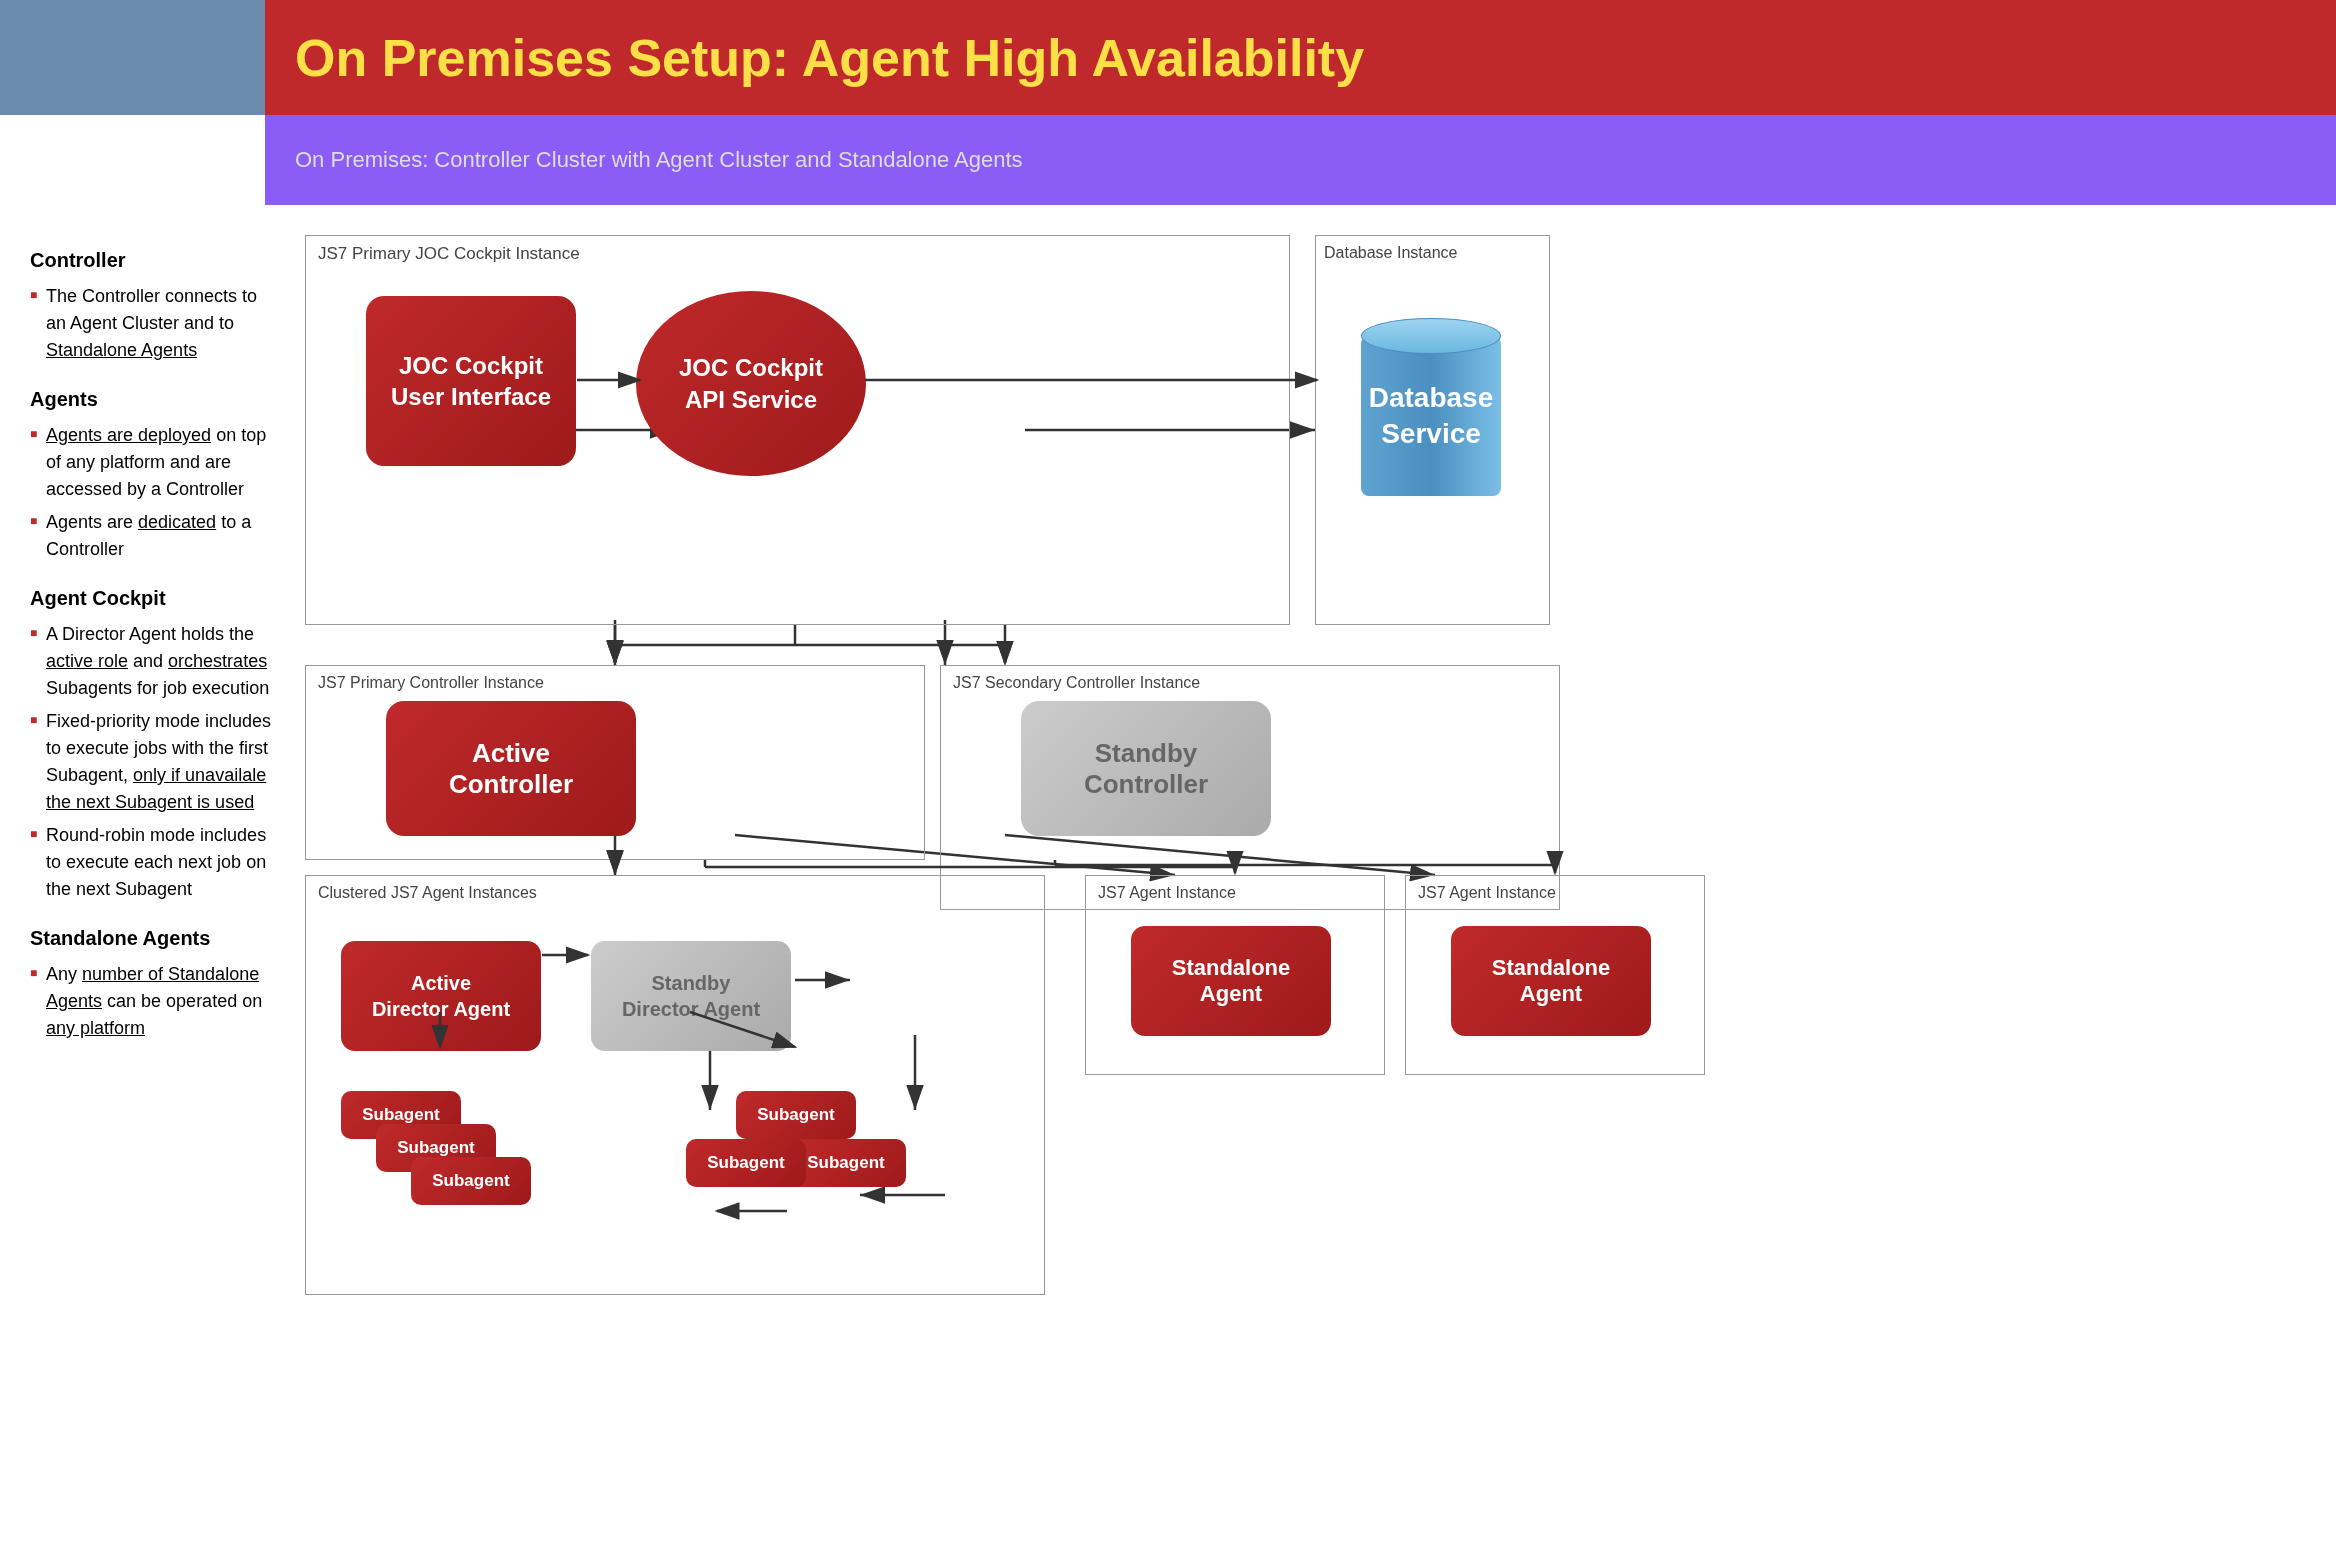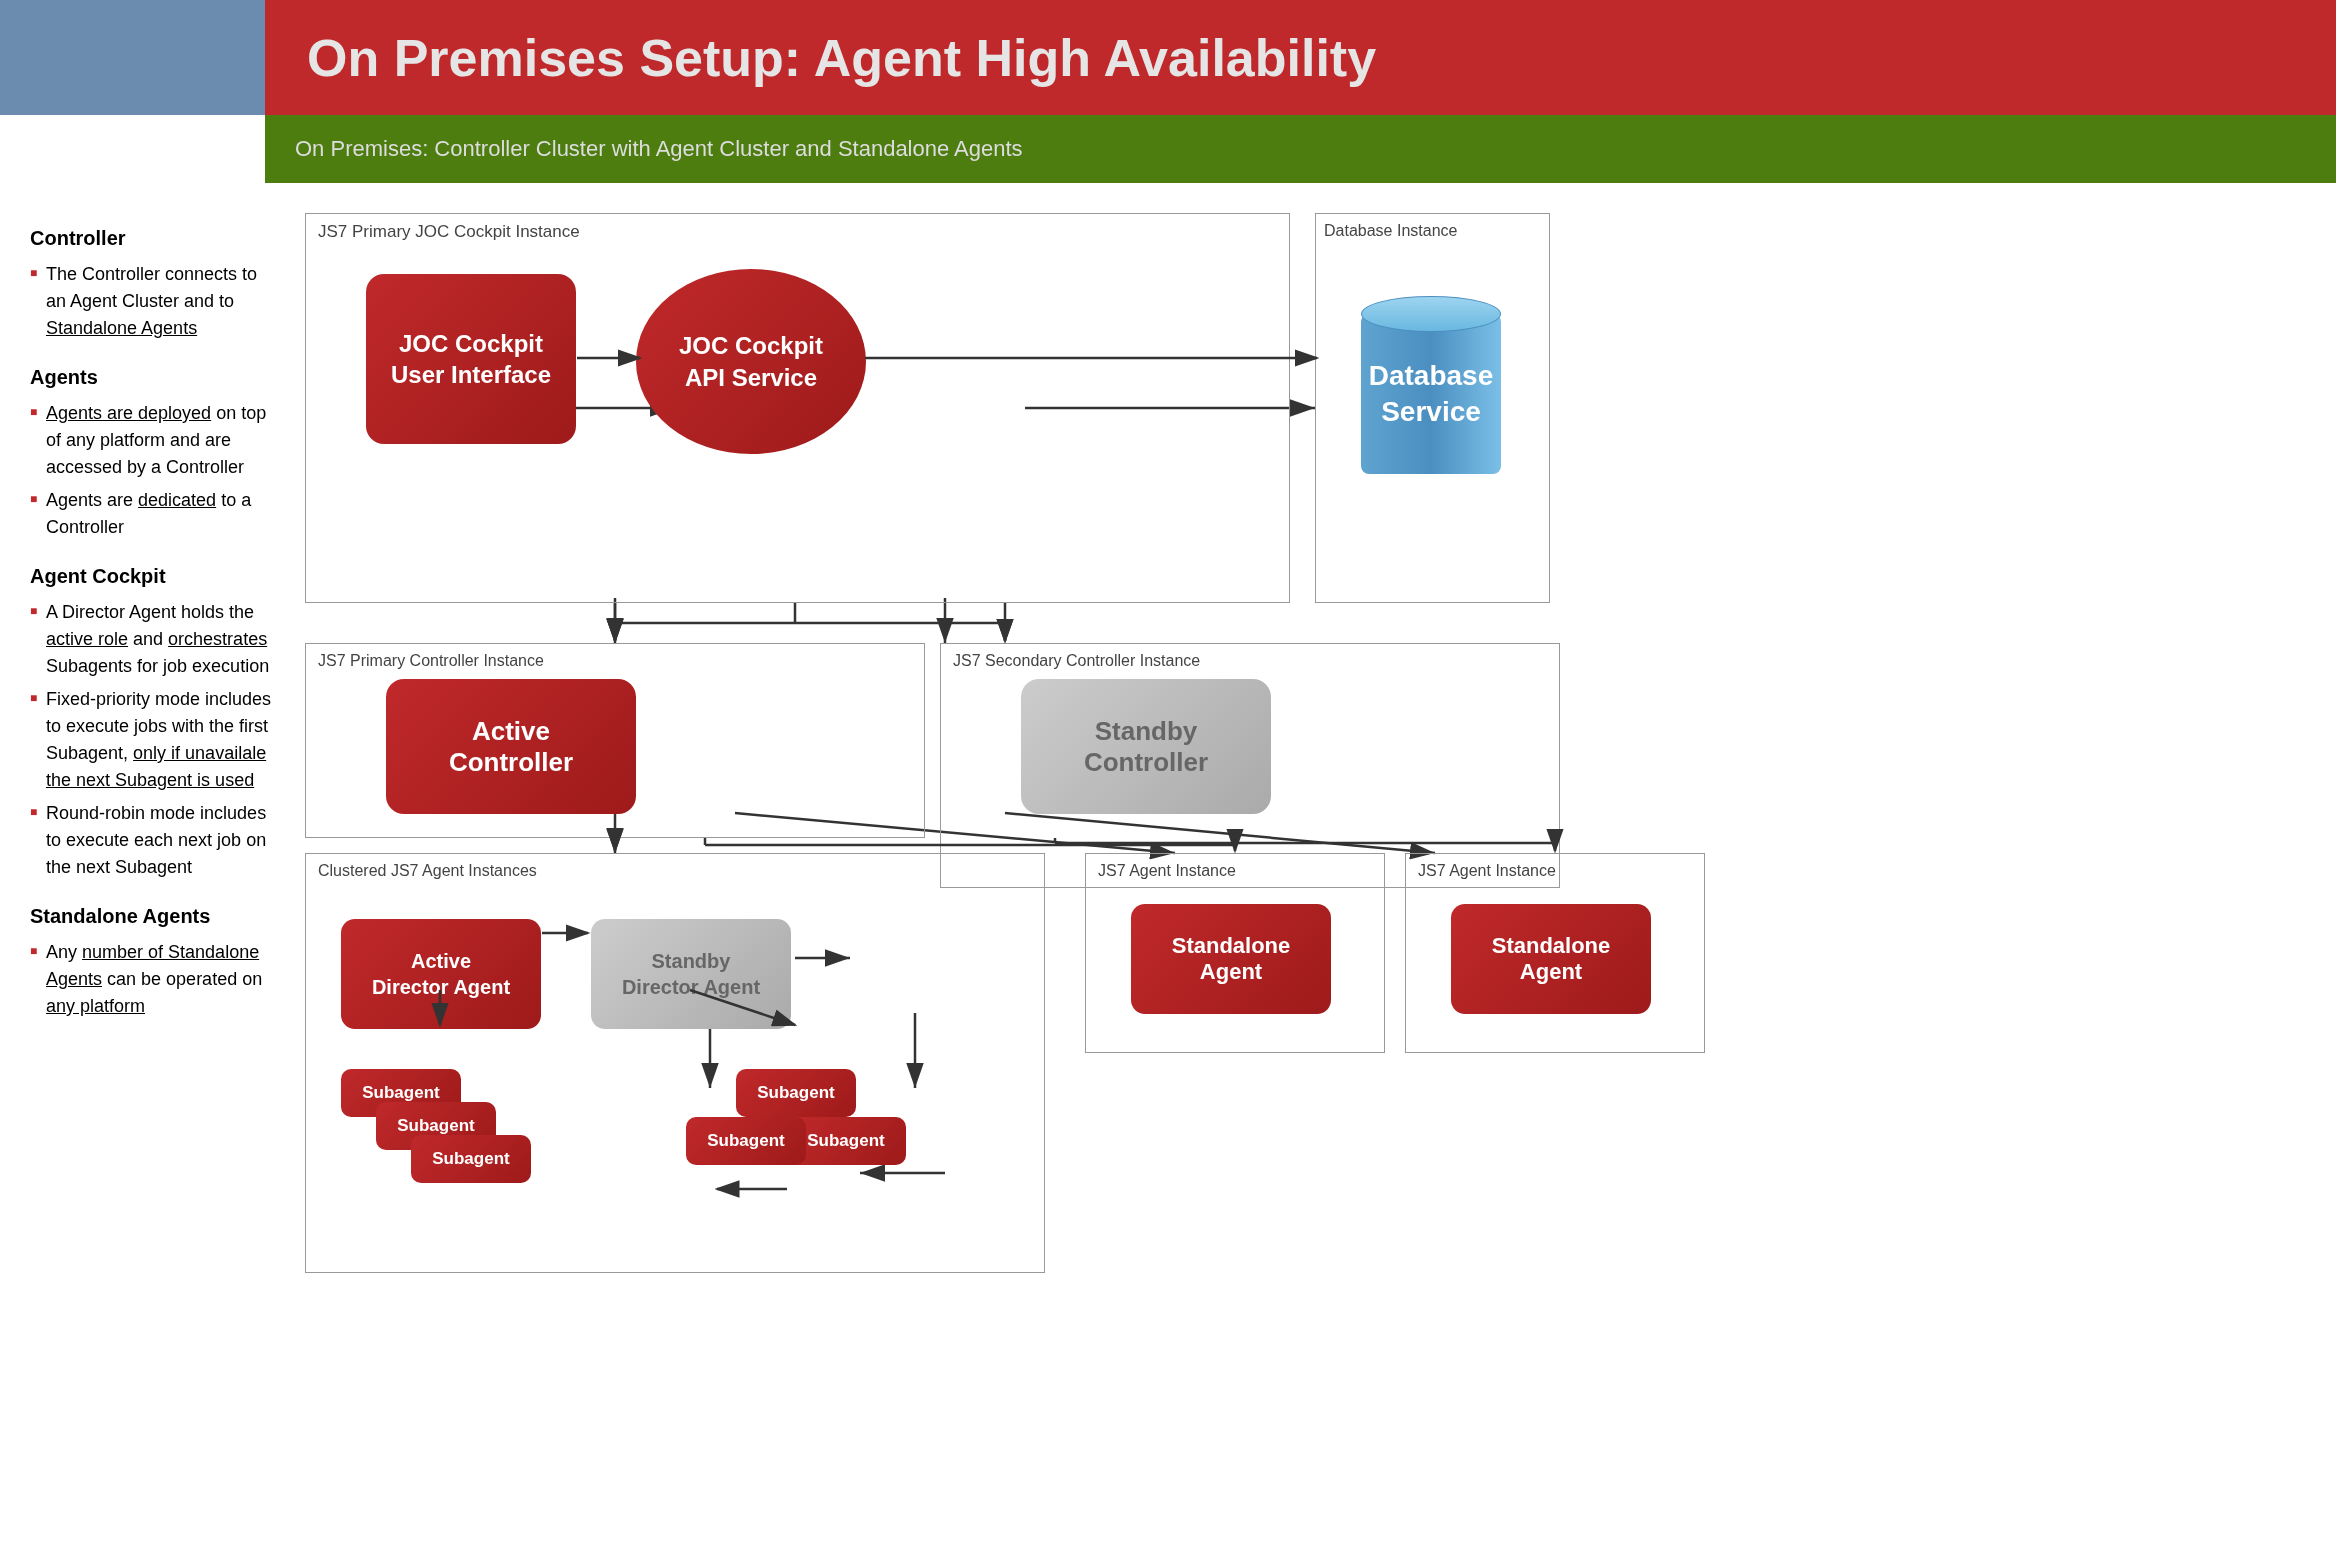--- a/index.html
+++ b/index.html
@@ -2,21 +2,21 @@
 <html><head>
   <meta charset="utf-8">
   <style>
     * { box-sizing: border-box; margin: 0; padding: 0; }
     body { font-family: Arial, sans-serif; background: #fff; width: 2336px; height: 1562px; overflow: hidden; }
 
     
     .header-top { display: flex; height: 115px; }
     .header-logo { width: 265px; background: #6b8cae; }
     .header-title { flex: 1; background: #c0292b; display: flex; align-items: center; padding: 0 30px; }
-    .header-title h1 { color: #e5e5e5; font-size: 52px; font-weight: bold; margin-left: 12px; }
+    .header-title h1 { color: #fde047; font-size: 52px; font-weight: bold; }
 
     
     .main { display: flex; padding: 30px 20px; gap: 20px; }
 
     
     .sidebar { width: 265px; flex-shrink: 0; padding: 10px; font-size: 18px; line-height: 1.5; }
     .sidebar h3 { font-size: 20px; font-weight: bold; margin-bottom: 8px; margin-top: 20px; }
     .sidebar h3:first-child { margin-top: 0; }
     .sidebar ul { list-style: none; padding: 0; }
     .sidebar ul li { padding-left: 16px; position: relative; margin-bottom: 6px; }
@@ -29,21 +29,21 @@
   </style>
 </head>
 <body>
 
 <div class="header-top">
   <div class="header-logo"></div>
   <div class="header-title">
     <h1>On Premises Setup: Agent High Availability</h1>
   </div>
 </div>
-<div style="margin-left:265px; background:#4d7c0f; padding:21px 30px;">
+<div style="margin-left:265px; background:#8b5cf6; padding:32px 30px;">
   <span style="color:#ddd; font-size:22px;">On Premises: Controller Cluster with Agent Cluster and Standalone Agents</span>
 </div>
 
 <div class="main">
 
   <div class="sidebar">
     <h3>Controller</h3>
     <ul>
       <li>The Controller connects to an Agent Cluster and to <span style="text-decoration:underline;">Standalone Agents</span></li>
     </ul>

